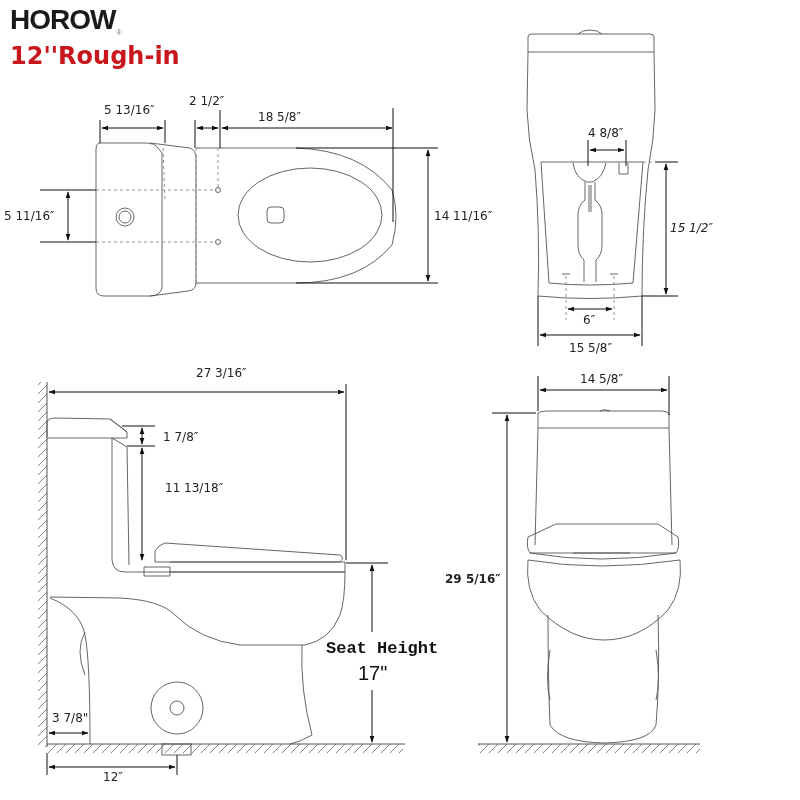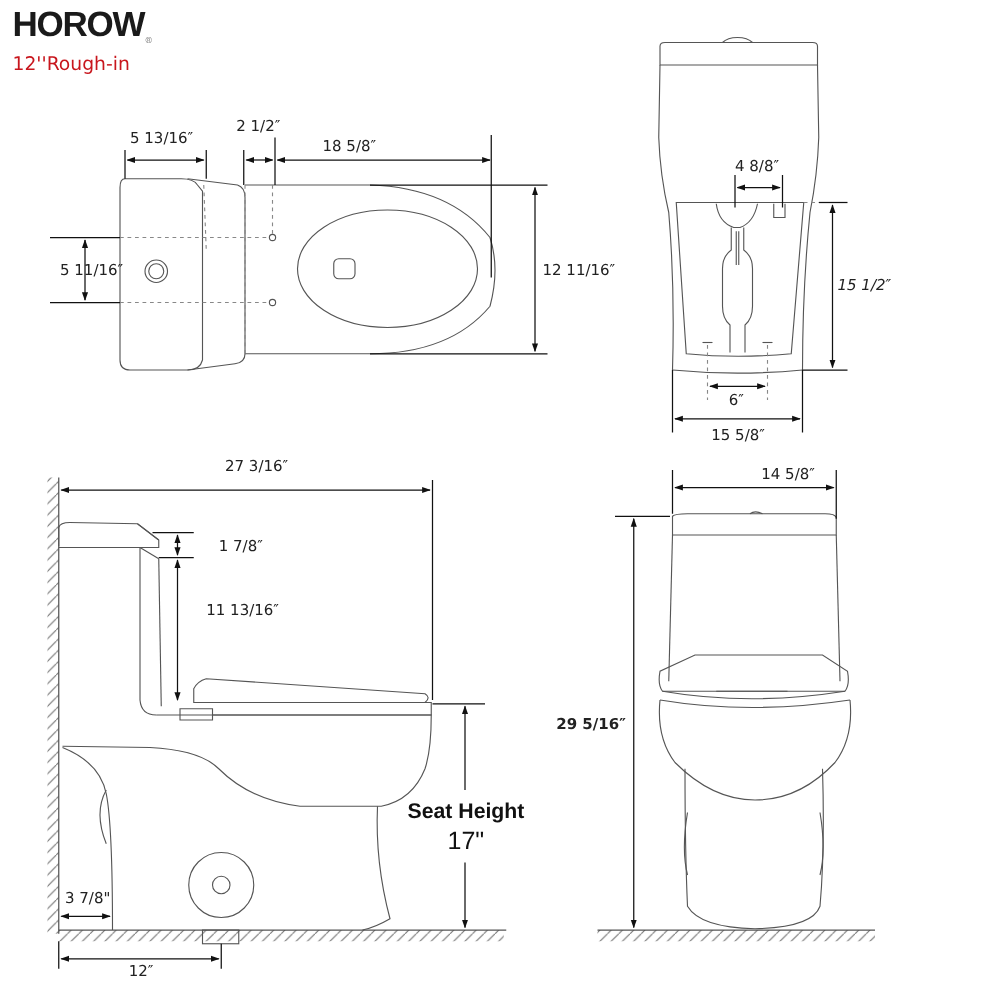--- a/index.html
+++ b/index.html
@@ -1,22 +1,22 @@
 <!DOCTYPE html>
 <html><head>
 <meta charset="utf-8">
 <style>
   html,body{margin:0;padding:0;background:#fff;}
   body{width:800px;height:800px;position:relative;overflow:hidden;font-family:"DejaVu Sans",sans-serif;}
   .brand{position:absolute;left:10px;top:4px;font-family:"Liberation Sans",sans-serif;font-weight:900;font-size:28px;letter-spacing:-1px;color:#1a1a1a;}
   .brand sup{font-size:7px;color:#777;font-weight:400;letter-spacing:0;vertical-align:bottom;margin-left:1px;}
-  .rough{position:absolute;left:10px;top:42px;font-family:"DejaVu Sans",sans-serif;font-weight:normal;font-size:15px;color:#c8161d;}
+  .rough{position:absolute;left:10px;top:42px;font-family:"DejaVu Sans",sans-serif;font-weight:bold;font-size:24px;color:#c8161d;}
   svg{position:absolute;left:0;top:0;}
   .dim{position:absolute;font-family:"DejaVu Sans",sans-serif;font-size:12px;color:#222;white-space:nowrap;}
-  .seat-label{position:absolute;font-family:Liberation Sans, sans-serif;font-weight:bold;font-size:17px;color:#111;}
+  .seat-label{position:absolute;font-family:Liberation Mono, monospace;font-weight:bold;font-size:17px;color:#111;}
   .seat-value{position:absolute;font-family:"Liberation Sans",sans-serif;font-size:20px;color:#111;}
 </style>
 </head>
 <body>
 
 <div class="brand"><span>HOROW</span><sup>®</sup></div>
 <div class="rough">12''Rough-in</div>
 
 <svg width="800" height="800" viewBox="0 0 800 800">
   <defs>
@@ -159,30 +159,30 @@
     <line x1="669" y1="376" x2="669" y2="415"></line>
     <line x1="540" y1="390" x2="667" y2="390" marker-start="url(#ar)" marker-end="url(#ar)"></line>
     <line x1="492" y1="413" x2="536" y2="413"></line>
     <line x1="507" y1="415" x2="507" y2="742" marker-start="url(#ar)" marker-end="url(#ar)"></line>
   </g>
 </svg>
 
 <div class="dim" style="left:104px;top:103px;">5 13/16″</div>
 <div class="dim" style="left:189px;top:94px;">2 1/2″</div>
 <div class="dim" style="left:258px;top:110px;">18 5/8″</div>
-<div class="dim" style="left:4px;top:209px;margin-left:44px;">5 11/16″</div>
-<div class="dim" style="left:434px;top:209px;">12 11/16″</div>
+<div class="dim" style="left:4px;top:209px;">5 11/16″</div>
+<div class="dim" style="left:434px;top:209px;">14 11/16″</div>
 
 <div class="dim" style="left:588px;top:126px;">4 8/8″</div>
 <div class="dim" style="left:670px;top:221px;font-style:italic;">15 1/2″</div>
 <div class="dim" style="left:583px;top:313px;">6″</div>
 <div class="dim" style="left:569px;top:341px;">15 5/8″</div>
 
-<div class="dim" style="left:180px;top:366px;">27 3/16″</div>
-<div class="dim" style="left:163px;top:430px;margin-left:12px;">1  7/8″</div>
-<div class="dim" style="left:165px;top:481px;">11 13/16″</div>
+<div class="dim" style="left:196px;top:366px;">27 3/16″</div>
+<div class="dim" style="left:163px;top:430px;">1  7/8″</div>
+<div class="dim" style="left:165px;top:481px;">11 13/18″</div>
 <div class="dim" style="left:52px;top:711px;">3 7/8"</div>
 <div class="dim" style="left:103px;top:770px;">12″</div>
 <div class="seat-label" style="left:326px;top:639px;">Seat Height</div>
 <div class="seat-value" style="left:358px;top:662px;">17"</div>
 
-<div class="dim" style="left:580px;top:372px;margin-left:29px;">14 5/8″</div>
+<div class="dim" style="left:580px;top:372px;">14 5/8″</div>
 <div class="dim" style="left:445px;top:572px;font-weight:bold;">29 5/16″</div>
 
 </body></html>

